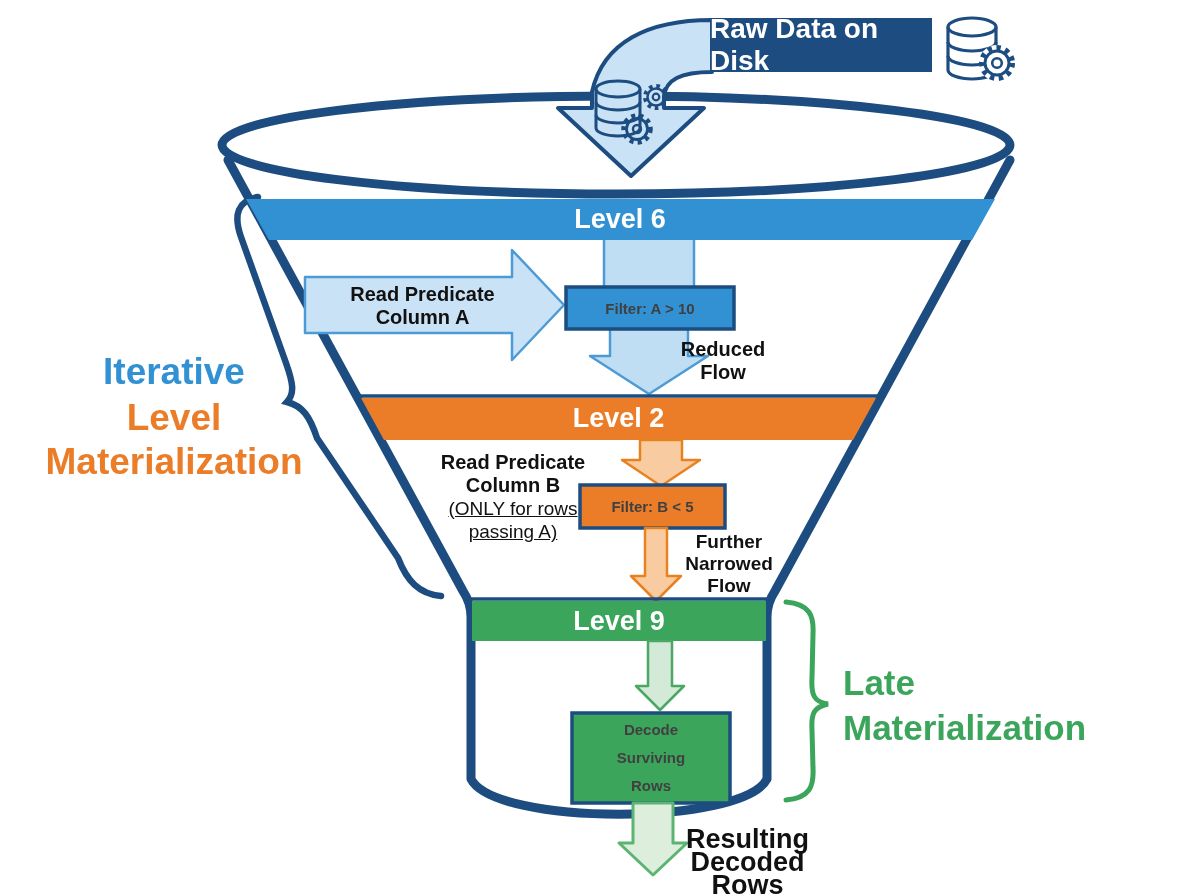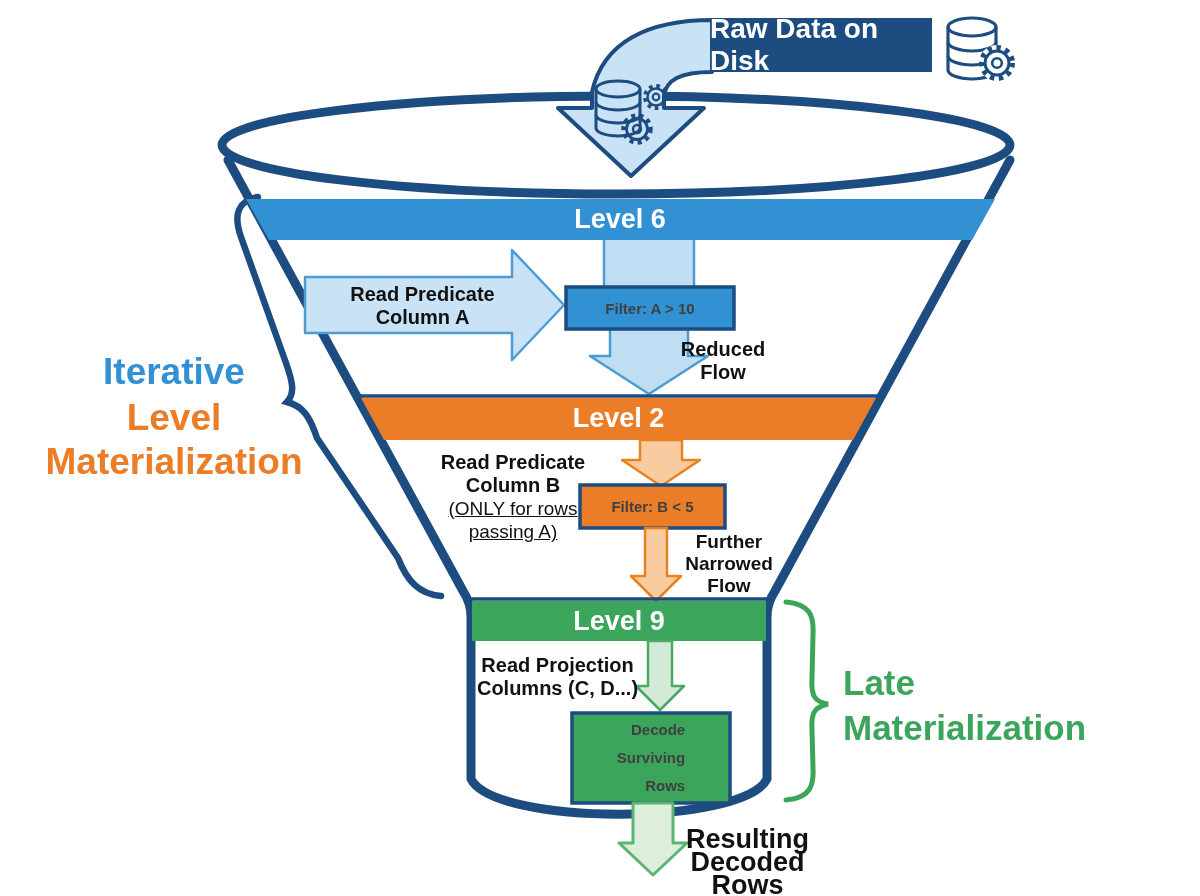--- a/index.html
+++ b/index.html
@@ -114,23 +114,21 @@
   <div class="lbl" style="left:424px; top:451px; width:178px; font-size:20px; line-height:23px;">Read Predicate
 Column B</div>
   <div class="lbl small-note" style="left:424px; top:497px; width:178px; font-size:19px; line-height:23px;text-decoration:underline;">(ONLY for rows
 passing A)</div>
   <div class="filter-label" style="left:580px; top:485px; width:145px; height:43px;">Filter: B &lt; 5</div>
   <div class="lbl" style="left:668px; top:531px; width:106px; font-size:19px; line-height:22px;margin-left:8px;">Further
 Narrowed
 Flow</div>
 
   <div class="bar-label" style="left:472px; top:606px; width:294px;">Level 9</div>
-  <div class="lbl" style="left:465px; top:654px; width:185px; font-size:20px; line-height:23px;">Read Projection
-Columns (C, D...)</div>
-  <div class="filter-label" style="left:572px; top:713px; width:158px; height:90px; line-height:28px;text-align:right;">Decode
+  <div class="filter-label" style="left:572px; top:713px; width:158px; height:90px; line-height:28px;">Decode
 Surviving
 Rows</div>
   <div class="lbl" style="left:655px; top:828px; width:185px; font-size:27px; line-height:23px;">Resulting
 Decoded Rows</div>
 
   <div class="lbl" id="iterative-label">Iterative</div>
   <div class="lbl" id="early-mat-label">Level
 Materialization</div>
   <div class="lbl" id="late-mat-label">Late
 Materialization</div>

